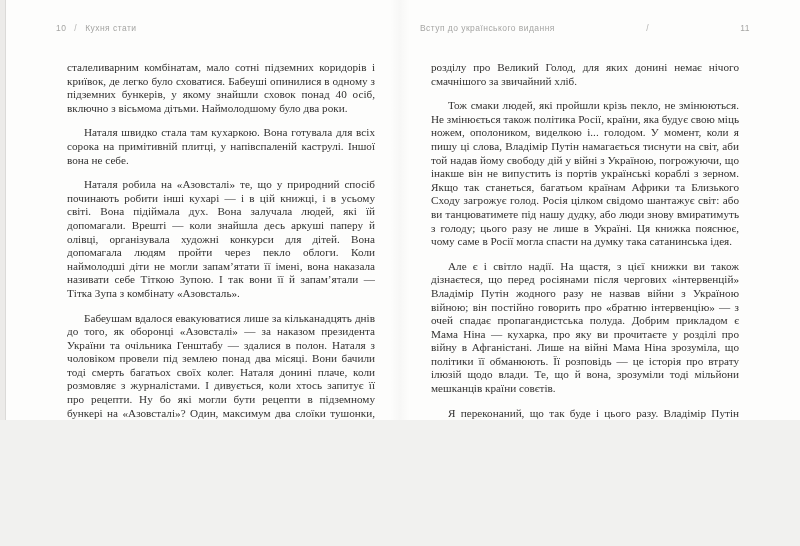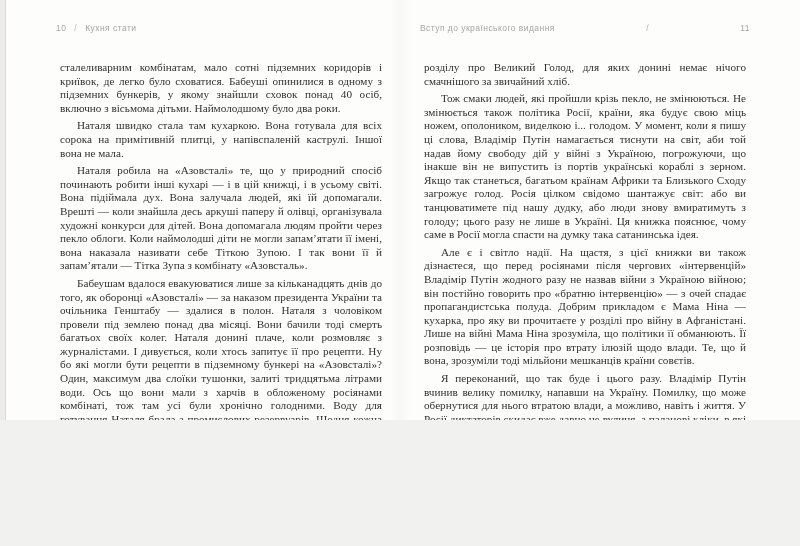--- a/index.html
+++ b/index.html
@@ -55,41 +55,41 @@
   .running-head.align-right { justify-content: space-between; }
   .running-head .sep { color: #b3b3b1; }
   .body-text {
     margin-top: 26px;
     font-size: 11.2px;
     line-height: 13.6px;
     color: #333231;
     text-align: justify;
   }
   .body-text p {
-    margin: 4px;
+    margin: 11px;
     text-indent: 17px;
   }
   .body-text p.no-indent { text-indent: 0; }
 </style>
 </head>
 <body>
 
 <div class="spread">
   <div class="page-edge-left"></div>
   <div class="gutter-shadow"></div>
 
   <section class="page page-left">
     <header class="running-head">
       <span>10</span>
       <span class="sep">/</span>
       <span>Кухня стати</span>
     </header>
     <div class="body-text">
       <p class="no-indent">сталеливарним комбінатам, мало сотні підземних коридорів і криївок, де легко було сховатися. Бабеуші опинилися в одному з підземних бункерів, у якому знайшли сховок понад 40 осіб, включно з вісьмома дітьми. Наймолодшому було два роки.</p>
-      <p>Наталя швидко стала там кухаркою. Вона готувала для всіх сорока на примітивній плитці, у напівспаленій каструлі. Іншої вона не мала.</p>
+      <p>Наталя швидко стала там кухаркою. Вона готувала для всіх сорока на примітивній плитці, у напівспаленій каструлі. Іншої вона не себе.</p>
       <p>Наталя робила на «Азовсталі» те, що у природний спосіб починають робити інші кухарі — і в цій книжці, і в усьому світі. Вона підіймала дух. Вона залучала людей, які їй допомагали. Врешті — коли знайшла десь аркуші паперу й олівці, організувала художні конкурси для дітей. Вона допомагала людям пройти через пекло облоги. Коли наймолодші діти не могли запам’ятати її імені, вона наказала називати себе Тіткою Зупою. І так вони її й запам’ятали — Тітка Зупа з комбінату «Азовсталь».</p>
       <p>Бабеушам вдалося евакуюватися лише за кільканадцять днів до того, як оборонці «Азовсталі» — за наказом президента України та очільника Генштабу — здалися в полон. Наталя з чоловіком провели під землею понад два місяці. Вони бачили тоді смерть багатьох своїх колег. Наталя донині плаче, коли розмовляє з журналістами. І дивується, коли хтось запитує її про рецепти. Ну бо які могли бути рецепти в підземному бункері на «Азовсталі»? Один, максимум два слоїки тушонки, залиті тридцятьма літрами води. Ось що вони мали з харчів в обложеному росіянами комбінаті, тож там усі були хронічно голодними. Воду для готування Наталя брала з промислових резервуарів. Щодня кожна секунда могла стати для них останньою.</p>
     </div>
   </section>
 
   <section class="page page-right">
     <header class="running-head align-right">
       <span>Вступ до українського видання</span>
       <span class="sep">/</span>
       <span>11</span>

